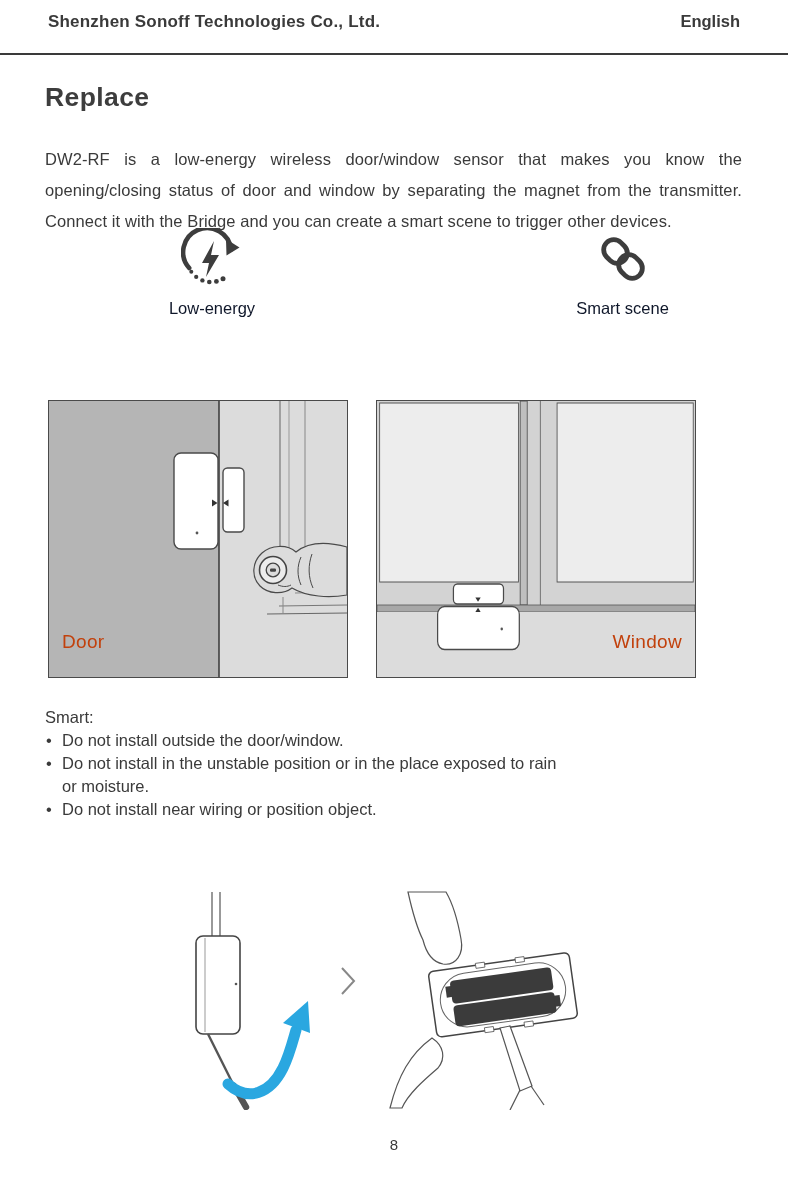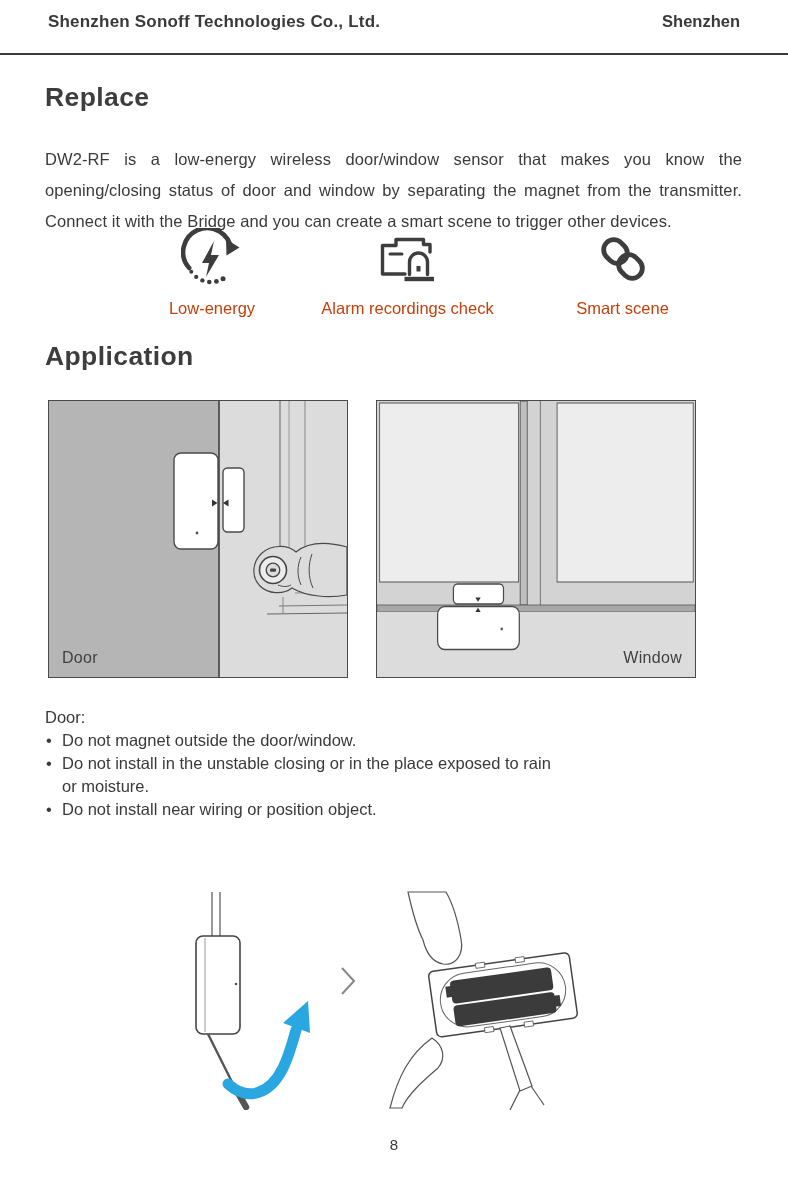--- a/index.html
+++ b/index.html
@@ -19,28 +19,28 @@
   #replace-title{top:836px;}
 
   .para{position:absolute;left:45px;top:127px;width:697px;font-size:16.5px;
         line-height:31px;text-align:justify;letter-spacing:.1px;}
 
   .feat{position:absolute;top:226px;display:flex;flex-direction:column;align-items:center;}
   #feat-1{left:137px;width:150px;}
   #feat-2{left:300px;width:215px;}
   #feat-3{left:550px;width:145px;}
   .feat .iconbox{height:66px;display:flex;align-items:center;justify-content:center;}
-  .feat .lbl{margin-top:7px;font-size:16.5px;white-space:nowrap;color:#c2410c;}
+  .feat .lbl{margin-top:7px;font-size:16.5px;white-space:nowrap;color:#0f172a;}
 
   .panel{position:absolute;top:400px;height:278px;border:1px solid #4a4a4a;
          box-sizing:border-box;background:#dcdcdc;}
   #panel-door{left:48px;width:300px;}
   #panel-window{left:376px;width:320px;}
   .panel svg{display:block;width:100%;height:100%;}
-  .fig-label{position:absolute;bottom:10px;font-size:16px;color:#404040;letter-spacing:.3px;}
+  .fig-label{position:absolute;bottom:24px;font-size:19px;color:#c2410c;letter-spacing:.3px;}
   #door-label{left:13px;}
   #window-label{right:13px;}
 
   .note{position:absolute;left:45px;top:706px;width:524px;font-size:16.5px;line-height:23px;}
   .note .note-title{margin:0 0 0 0;}
   .note ul{margin:0;padding:0;list-style:none;}
   .note li{position:relative;padding-left:17px;}
   .note li::before{content:"\2022";position:absolute;left:1px;}
 
   .battery-fig{position:absolute;left:150px;top:890px;width:480px;height:220px;}
@@ -48,21 +48,21 @@
   .pagenum{position:absolute;left:0;top:1136px;width:788px;text-align:center;
            font-size:15px;color:#3a3a3a;}
 </style>
 </head>
 <body>
 
 <div class="page">
 
   <div class="header">
     <span class="company">Shenzhen Sonoff Technologies Co., Ltd.</span>
-    <span class="lang">Shenzhen</span>
+    <span class="lang">English</span>
   </div>
 
   <h2 class="sec-title" id="features-title">Replace</h2>
   <p class="para">DW2-RF is a low-energy wireless door/window sensor that makes you know the opening/closing status of door and window by separating the magnet from the transmitter. Connect it with the Bridge and you can create a smart scene to trigger other devices.</p>
 
   <div class="feat" id="feat-1">
     <div class="iconbox">
       <svg width="62" height="62" viewBox="0 0 62 62">
         <path d="M 8.2 40 A 24 24 0 1 1 50 21.5" fill="none" stroke="#3d3d3d" stroke-width="4.6" stroke-linecap="round"></path>
         <polygon points="45,11 58.5,19.5 45.5,27.5" fill="#3d3d3d"></polygon>
@@ -71,46 +71,33 @@
         <circle cx="21.4" cy="52.4" r="2.2" fill="#3d3d3d"></circle>
         <circle cx="28.3" cy="54.0" r="2.3" fill="#3d3d3d"></circle>
         <circle cx="35.4" cy="53.4" r="2.4" fill="#3d3d3d"></circle>
         <circle cx="42.0" cy="50.8" r="2.5" fill="#3d3d3d"></circle>
         <polygon points="33,13 21,35 28,35 25,49 38,27 30,27" fill="#3d3d3d"></polygon>
       </svg>
     </div>
     <div class="lbl">Low-energy</div>
   </div>
 
-  <div class="feat" id="feat-2">
-    <div class="iconbox">
-      <svg width="66" height="52" viewBox="0 0 66 52">
-        <path d="M 30 41 L 7.5 41 L 7.5 12.5 L 21 12.5 L 21 6.5 L 48.5 6.5 L 48.5 11.5 L 55 11.5 L 55 19" fill="none" stroke="#3d3d3d" stroke-width="3.4" stroke-linejoin="round" stroke-linecap="round"></path>
-        <path d="M 15 21 L 27 21" stroke="#3d3d3d" stroke-width="3" stroke-linecap="round"></path>
-        <path d="M 34.5 41.5 L 34.5 29 A 9 9 0 0 1 52.5 29 L 52.5 41.5" fill="#ffffff" stroke="#3d3d3d" stroke-width="3.4" stroke-linejoin="round" stroke-linecap="round"></path>
-        <rect x="41.5" y="33" width="4" height="5.5" fill="#3d3d3d"></rect>
-        <path d="M 29.5 46 L 59 46" stroke="#3d3d3d" stroke-width="4.4"></path>
-      </svg>
-    </div>
-    <div class="lbl">Alarm recordings check</div>
-  </div>
 
   <div class="feat" id="feat-3">
     <div class="iconbox">
       <svg width="54" height="54" viewBox="0 0 56 56">
         <g transform="rotate(-45 28 28)" stroke="#3d3d3d" stroke-width="5" fill="none">
           <rect x="17.5" y="4" width="21" height="26" rx="10.5"></rect>
           <rect x="17.5" y="26" width="21" height="26" rx="10.5"></rect>
         </g>
       </svg>
     </div>
     <div class="lbl">Smart scene</div>
   </div>
 
-  <h2 class="sec-title" id="application-title">Application</h2>
 
   <div class="panel" id="panel-door">
     <svg viewBox="0 0 298 276" preserveAspectRatio="none">
       <rect x="0" y="0" width="298" height="276" fill="#dcdcdc"></rect>
       <rect x="0" y="0" width="170" height="276" fill="#b5b5b5"></rect>
       <line x1="170" y1="0" x2="170" y2="276" stroke="#3f3f3f" stroke-width="1.6"></line>
       <line x1="231" y1="0" x2="231" y2="146" stroke="#777" stroke-width="1.2"></line>
       <line x1="240" y1="0" x2="240" y2="148" stroke="#999" stroke-width="1"></line>
       <line x1="256" y1="0" x2="256" y2="150" stroke="#888" stroke-width="1"></line>
       <line x1="246" y1="185" x2="298" y2="184" stroke="#666" stroke-width="1.4"></line>
@@ -151,24 +138,24 @@
       <polygon points="112,196.5 118,196.5 115,200.8" fill="#333"></polygon>
 
       <rect x="69" y="205.5" width="93" height="43" rx="8" fill="#ffffff" stroke="#4a4a4a" stroke-width="1.4"></rect>
       <polygon points="112,211 118,211 115,206.8" fill="#333"></polygon>
       <circle cx="142" cy="228" r="1.4" fill="#555"></circle>
     </svg>
     <span class="fig-label" id="window-label">Window</span>
   </div>
 
   <div class="note">
-    <p class="note-title">Door:</p>
+    <p class="note-title">Smart:</p>
     <ul>
-      <li>Do not magnet outside the door/window.</li>
-      <li>Do not install in the unstable closing or in the place exposed to rain or moisture.</li>
+      <li>Do not install outside the door/window.</li>
+      <li>Do not install in the unstable position or in the place exposed to rain or moisture.</li>
       <li>Do not install near wiring or position object.</li>
     </ul>
   </div>
 
 
   <div class="battery-fig">
     <svg width="480" height="220" viewBox="0 0 480 220">
 
       <line x1="62" y1="2" x2="62" y2="47" stroke="#555" stroke-width="1.2"></line>
       <line x1="70" y1="2" x2="70" y2="47" stroke="#555" stroke-width="1.2"></line>

